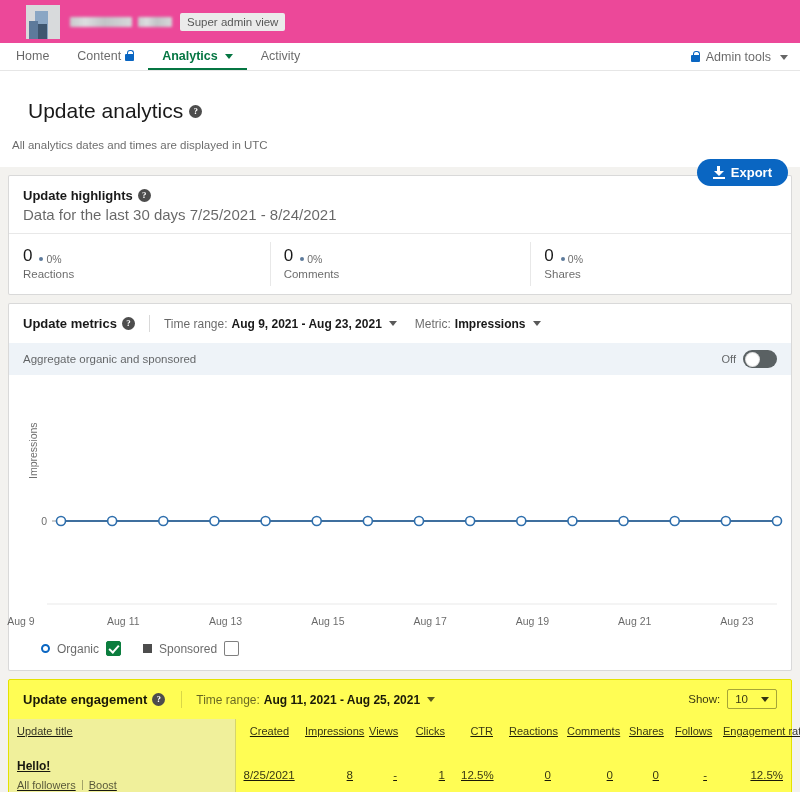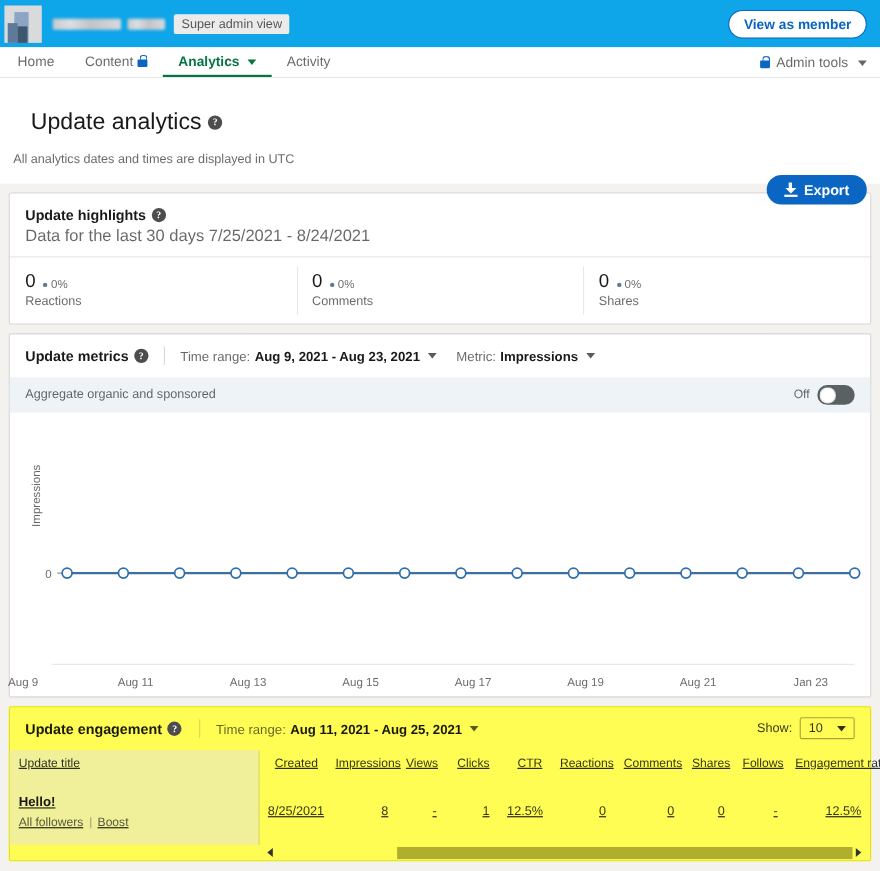--- a/index.html
+++ b/index.html
@@ -9,26 +9,26 @@
     height: 792px;
     background: #f3f2ef;
     font-family: "Liberation Sans", sans-serif;
     font-size: 12px;
     color: #000000e6;
     overflow: hidden;
   }
 
   
   .topbar {
-    background: #0ea5e9;
+    background: #ec4899;
     height: 43px;
     position: relative;
     display: flex;
     align-items: center;
-    padding: 0 4px;
+    padding: 0 26px;
   }
   .org-logo {
     width: 34px; height: 34px;
     background: #d8dadc;
     position: relative;
     flex: 0 0 auto;
     overflow: hidden;
   }
   .org-logo .b1 { position:absolute; left:9px; top:6px; width:13px; height:28px; background:#8aa6c4; }
   .org-logo .b2 { position:absolute; left:3px; top:16px; width:9px; height:18px; background:#5d7a9b; }
@@ -432,21 +432,20 @@
   <div class="org-logo">
     <div class="b1"></div>
       <div class="b2"></div>
       <div class="b3"></div>
   </div>
   <div class="org-name">
     <span class="blur-word blur-w1"></span>
     <span class="blur-word blur-w2"></span>
   </div>
   <span class="badge-superadmin">Super admin view</span>
-  <button class="view-as-member">View as member</button>
 </div>
 
 <div class="navrow">
   <div class="navtabs">
     <div class="navtab">
       <span>Home</span>
     </div>
     <div class="navtab">
       <span>Content</span>
       <span class="lock"></span>
@@ -579,23 +578,35 @@
     </div>
 
     <div class="x-labels" id="x-labels">
         <span class="x-label" style="left: 12px;">Aug 9</span>
         <span class="x-label" style="left: 114.286px;">Aug 11</span>
         <span class="x-label" style="left: 216.571px;">Aug 13</span>
         <span class="x-label" style="left: 318.857px;">Aug 15</span>
         <span class="x-label" style="left: 421.143px;">Aug 17</span>
         <span class="x-label" style="left: 523.429px;">Aug 19</span>
         <span class="x-label" style="left: 625.714px;">Aug 21</span>
-        <span class="x-label" style="left: 728px;">Jan 23</span>
-      </div>
-
+        <span class="x-label" style="left: 728px;">Aug 23</span>
+      </div>
+
+    <div class="legend">
+      <div class="legend-item">
+        <span class="legend-marker-circle"></span>
+        <span class="legend-text">Organic</span>
+        <span class="cb checked"></span>
+      </div>
+      <div class="legend-item">
+        <span class="legend-marker-square"></span>
+        <span class="legend-text">Sponsored</span>
+        <span class="cb"></span>
+      </div>
+    </div>
   </div>
 
   <div class="card card-highlight">
     <div class="eng-head">
       <div class="card-title">
         <span>Update engagement</span>
         <span class="help-icon">?</span>
       </div>
       <div class="vdiv"></div>
       <div class="control">

